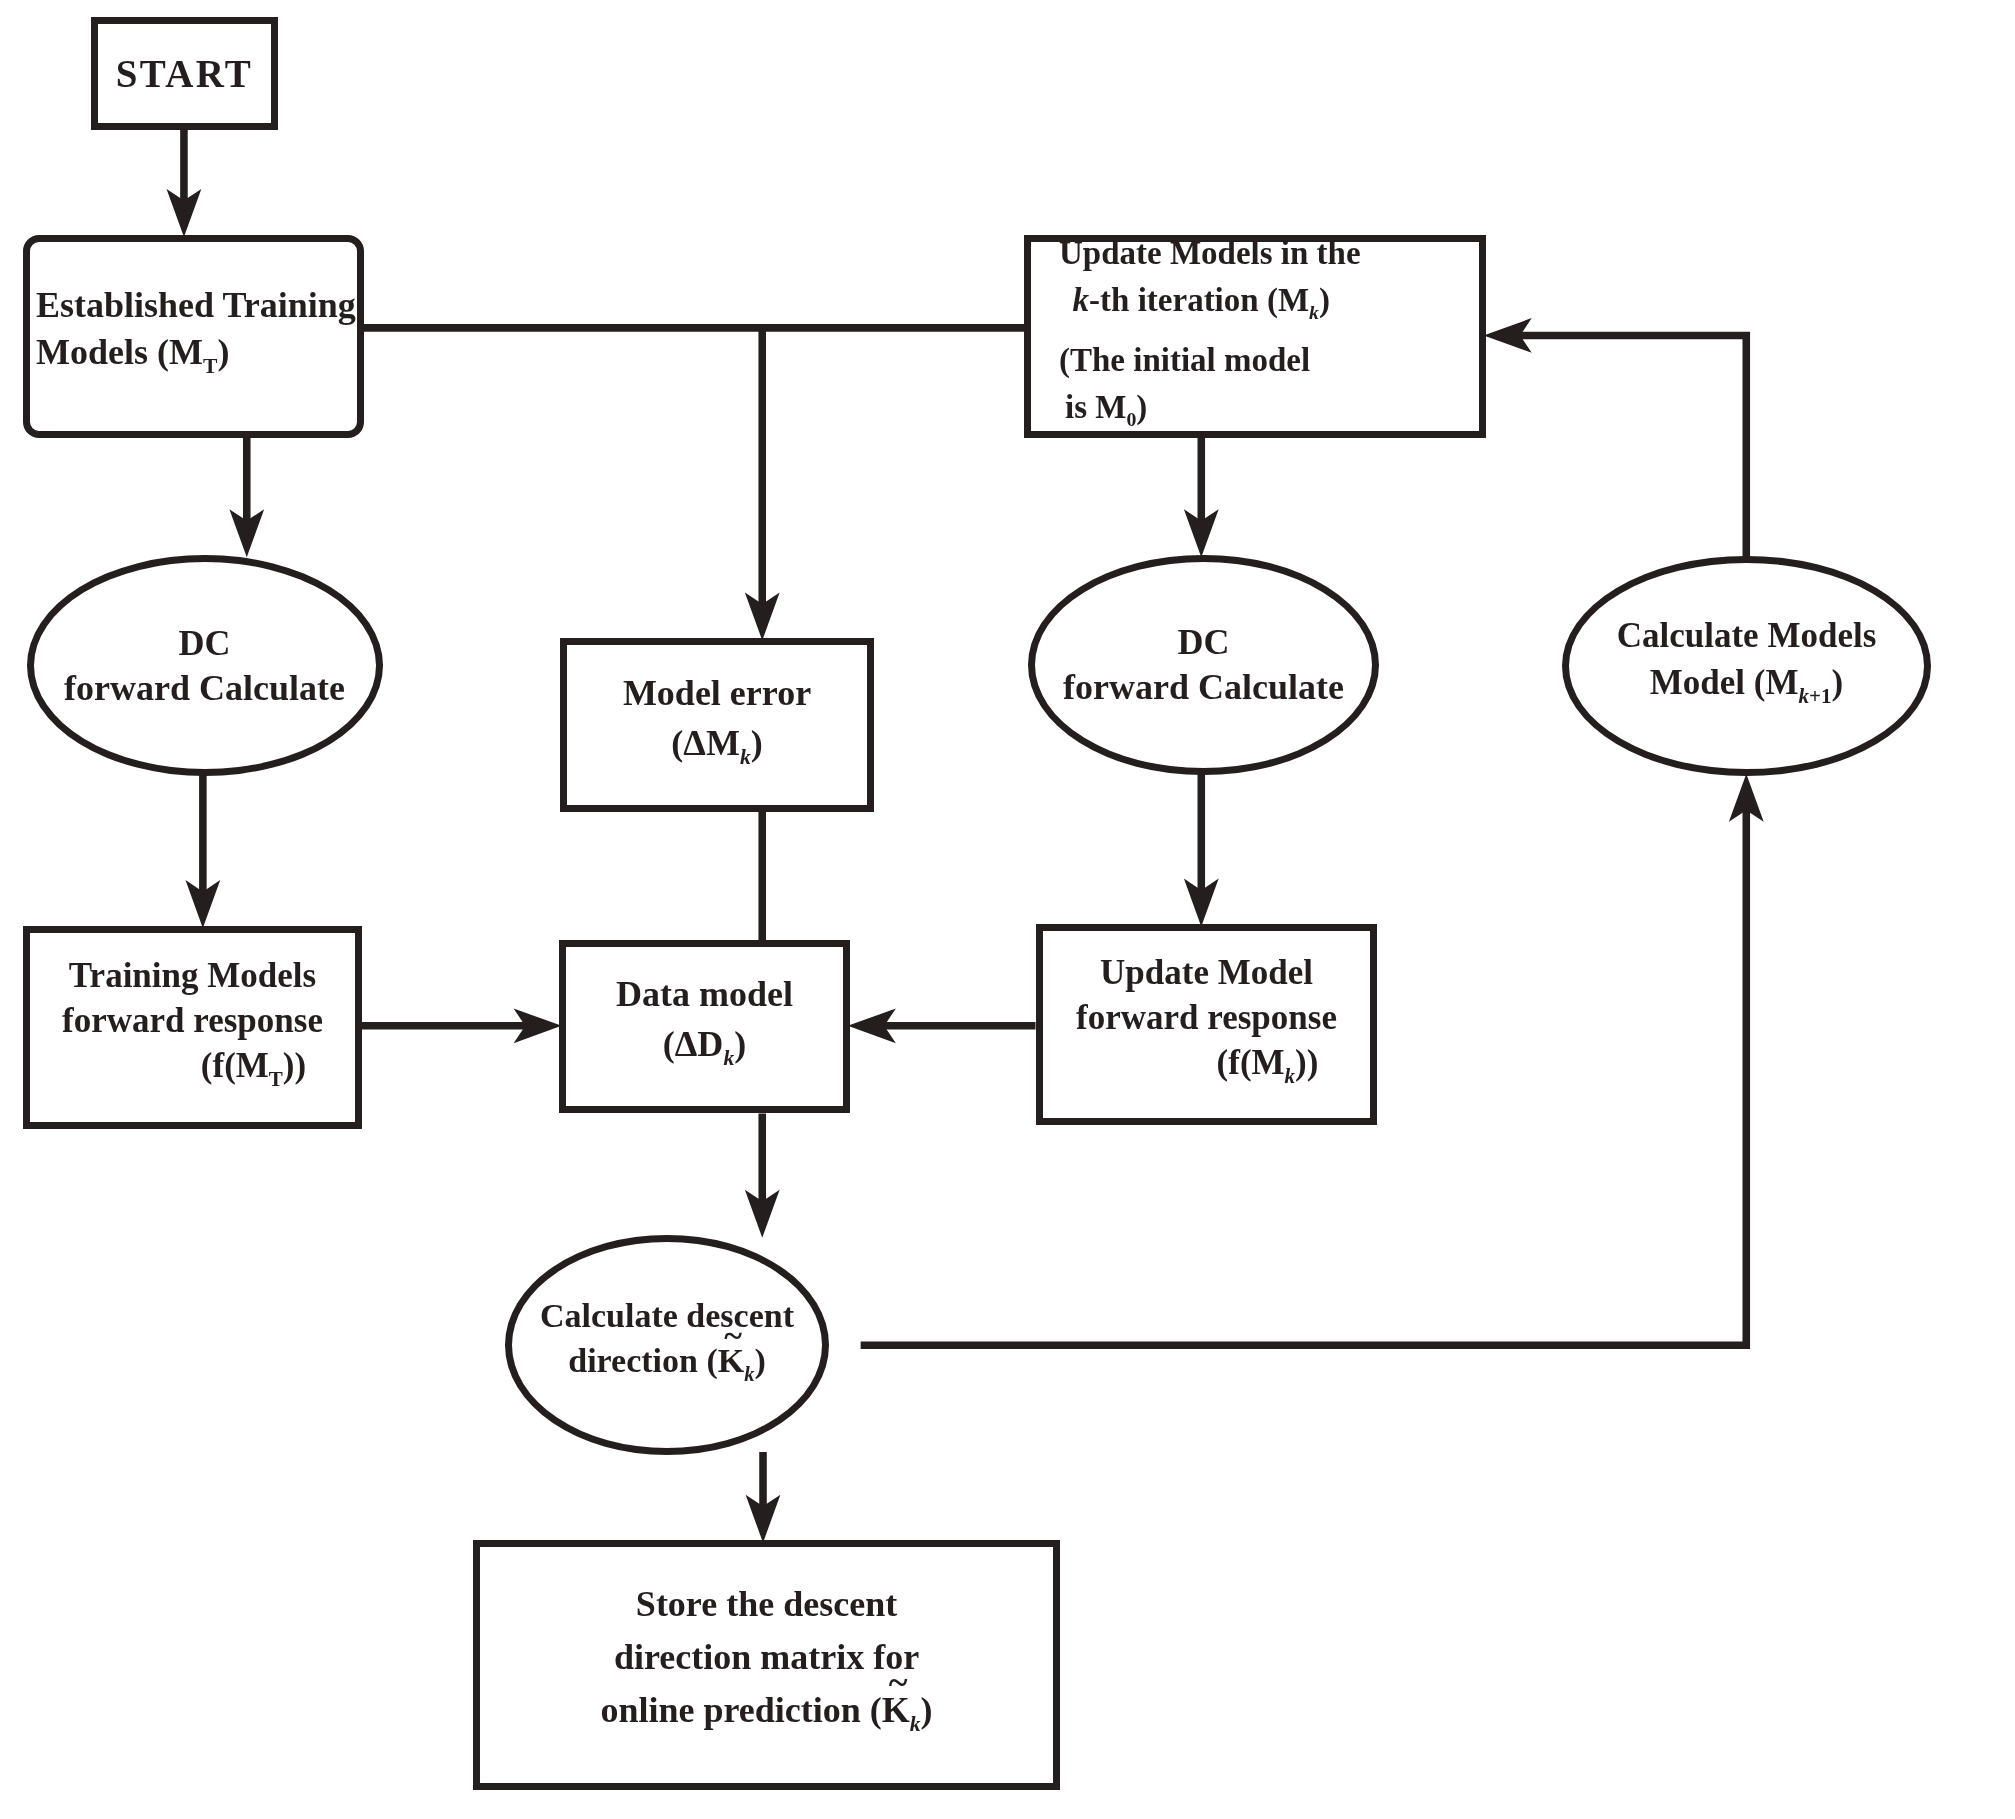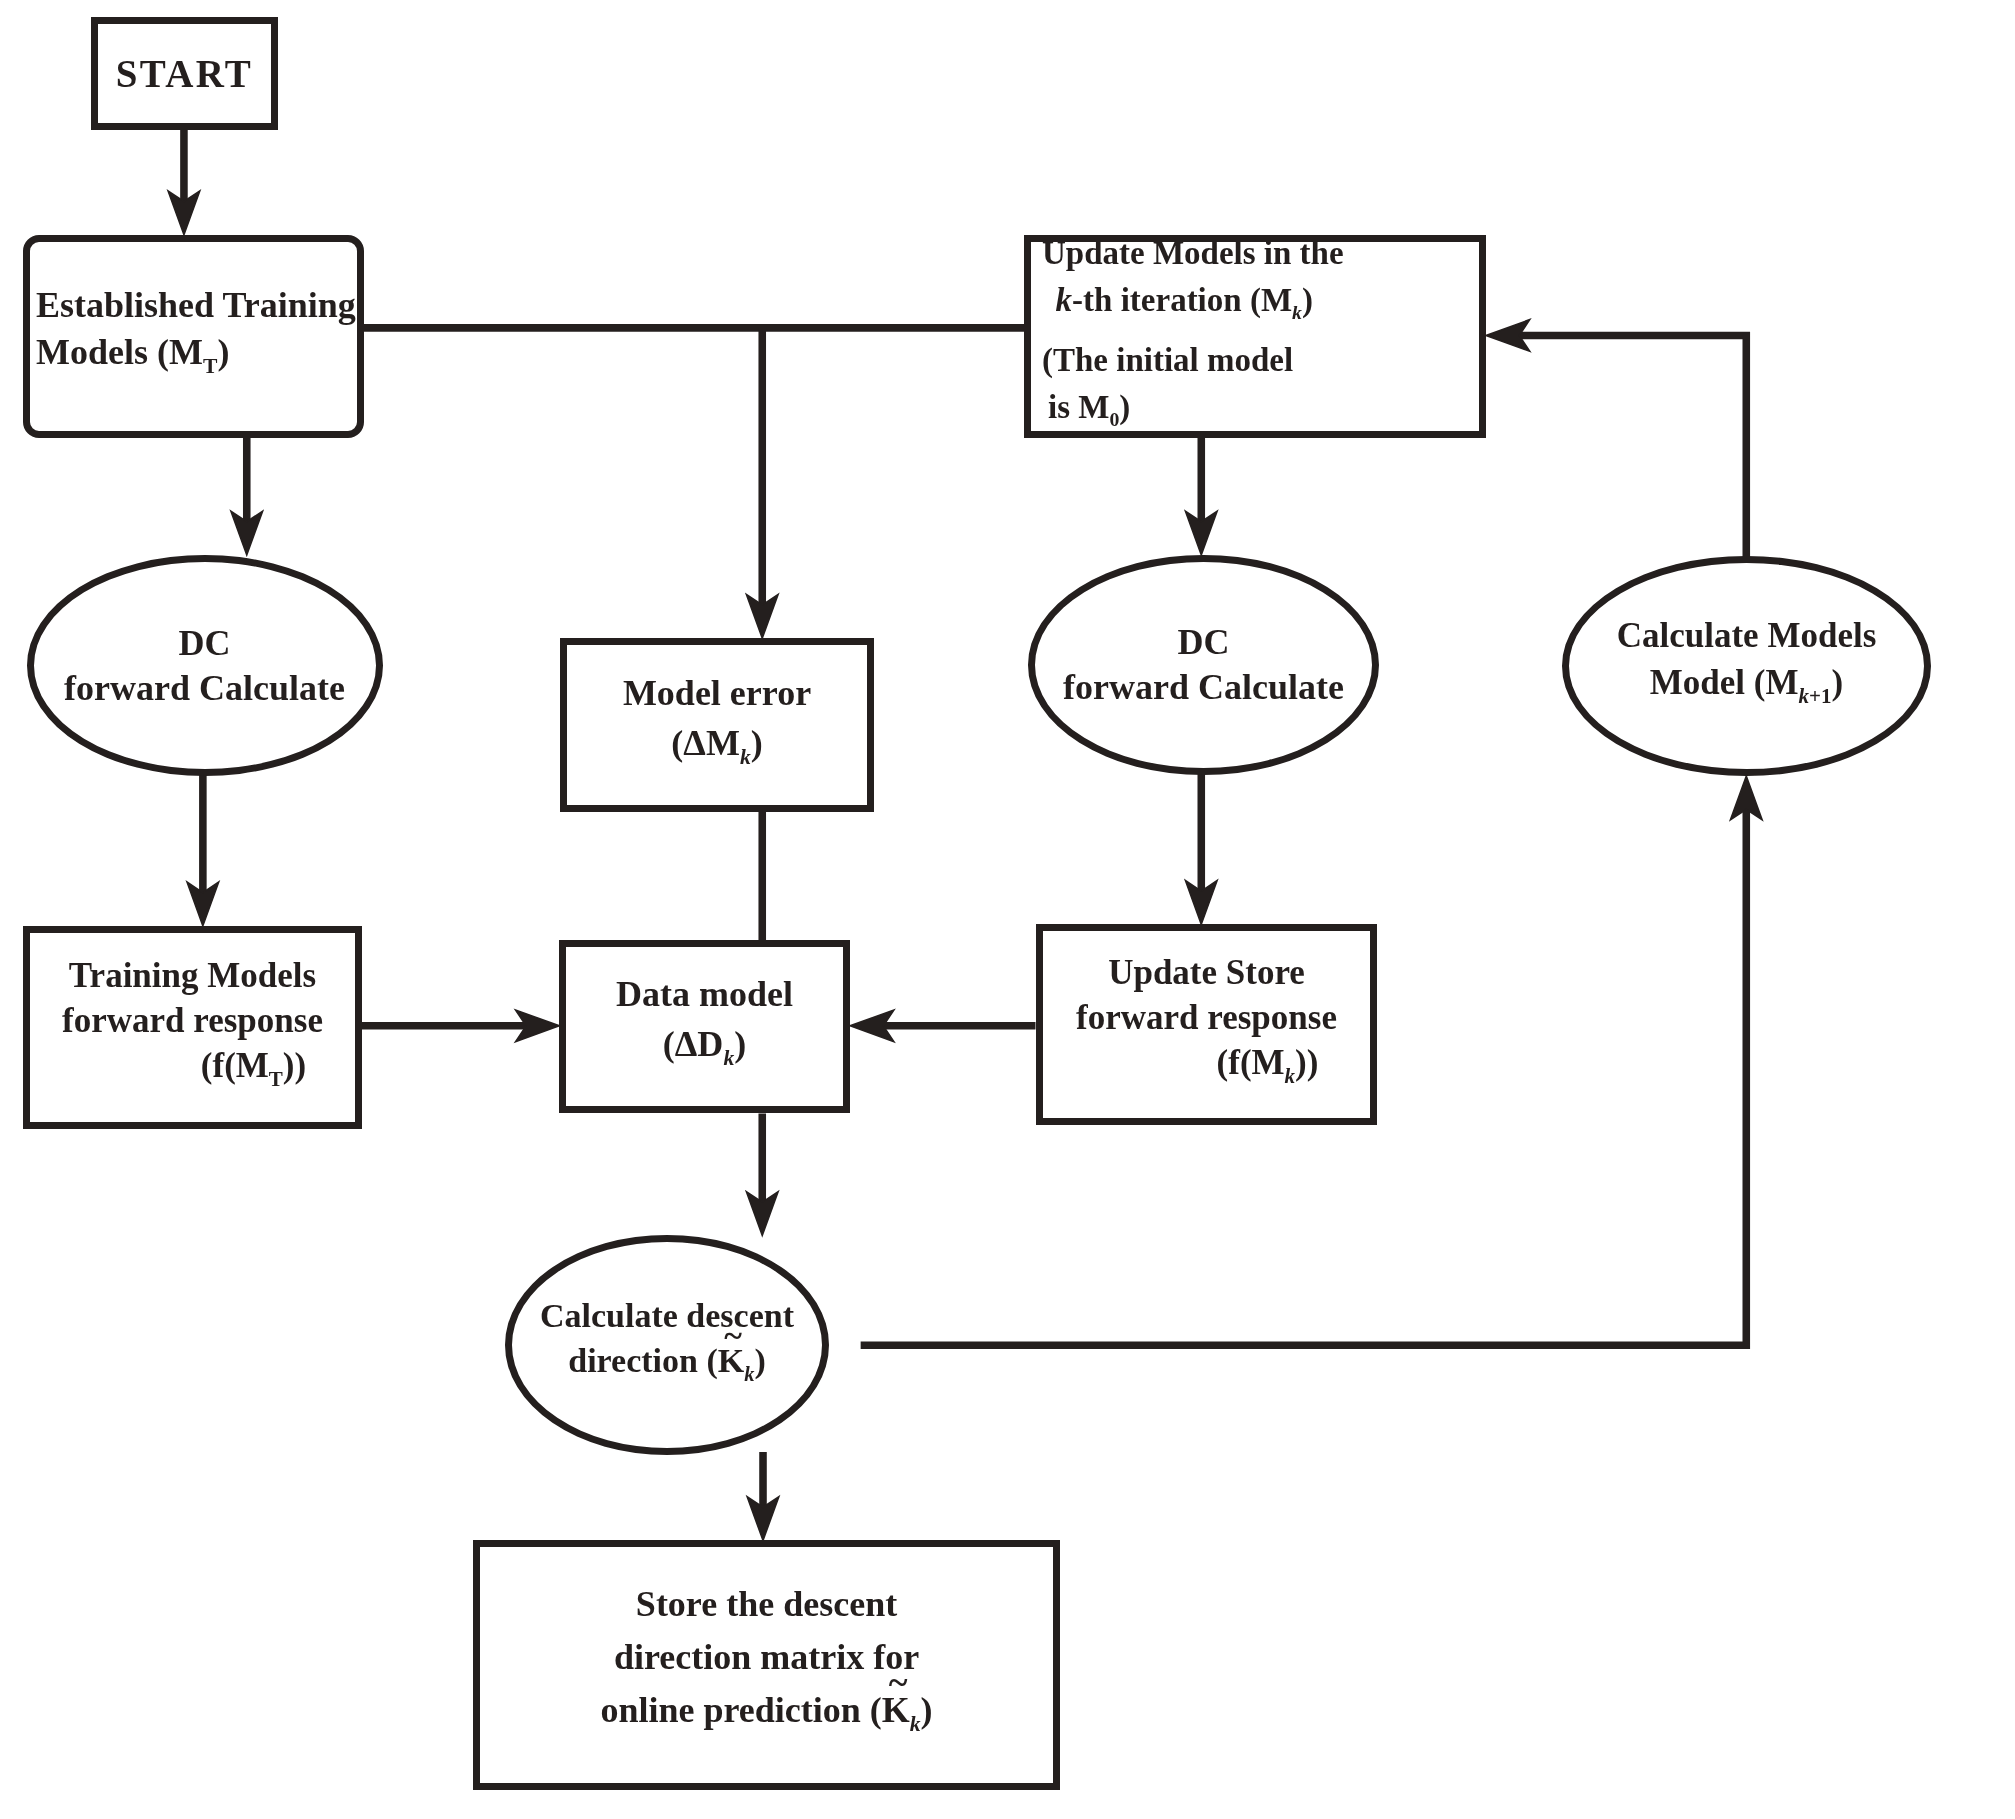--- a/index.html
+++ b/index.html
@@ -37,21 +37,21 @@
   #n-merr     { left:560px; top:638px;  width:314px; height:174px; font-size:36px; line-height:50px; }
   #n-dcr      { left:1028px;top:555px;  width:351px; height:220px; font-size:36px; line-height:45px; }
   #n-cupd     { left:1562px;top:556px;  width:369px; height:220px; font-size:35px; line-height:47px; }
   #n-tres     { left:23px;  top:926px; width:339px; height:203px; font-size:35px; line-height:45px; }
   #n-derr     { left:559px; top:940px; width:291px; height:173px; font-size:36px; line-height:50px; }
   #n-ures     { left:1036px;top:924px; width:341px; height:201px; font-size:35px; line-height:45px; }
   #n-desc     { left:505px; top:1235px; width:324px; height:220px; font-size:34px; line-height:45px; }
   #n-store    { left:473px; top:1540px; width:587px; height:250px; font-size:36px; line-height:53px; }
 
   #n-est .txt.left { padding-left:6px; }
-  #n-upd .txt.left { padding-left:11px; }
+  #n-upd .txt.left { padding-left:28px; }
   #n-upd .ind1 { margin-left:13.6px; }
   #n-upd .ind2 { margin-left:6px; }
   .shift-r { position:relative; left:61px; }
 </style>
 </head>
 <body>
 
 <div class="canvas">
 
   <svg id="edges" width="2015" height="1820" viewBox="0 0 2662 2404" xmlns="http://www.w3.org/2000/svg">
@@ -171,21 +171,21 @@
 
   <div class="node box" id="n-derr">
     <div class="txt">
       <div class="ln">Data model</div>
       <div class="ln"><span>(ΔD</span><span class="sb it">k</span><span>)</span></div>
     </div>
   </div>
 
   <div class="node box" id="n-ures">
     <div class="txt">
-      <div class="ln">Update Store</div>
+      <div class="ln">Update Model</div>
       <div class="ln">forward response</div>
       <div class="ln shift-r"><span>(f(M</span><span class="sb it">k</span><span>))</span></div>
     </div>
   </div>
 
   <div class="node ellipse" id="n-desc">
     <div class="txt">
       <div class="ln">Calculate descent</div>
       <div class="ln"><span>direction (</span><span class="kt"><span class="tld">~</span><span>K</span></span><span class="sb it">k</span><span>)</span></div>
     </div>

